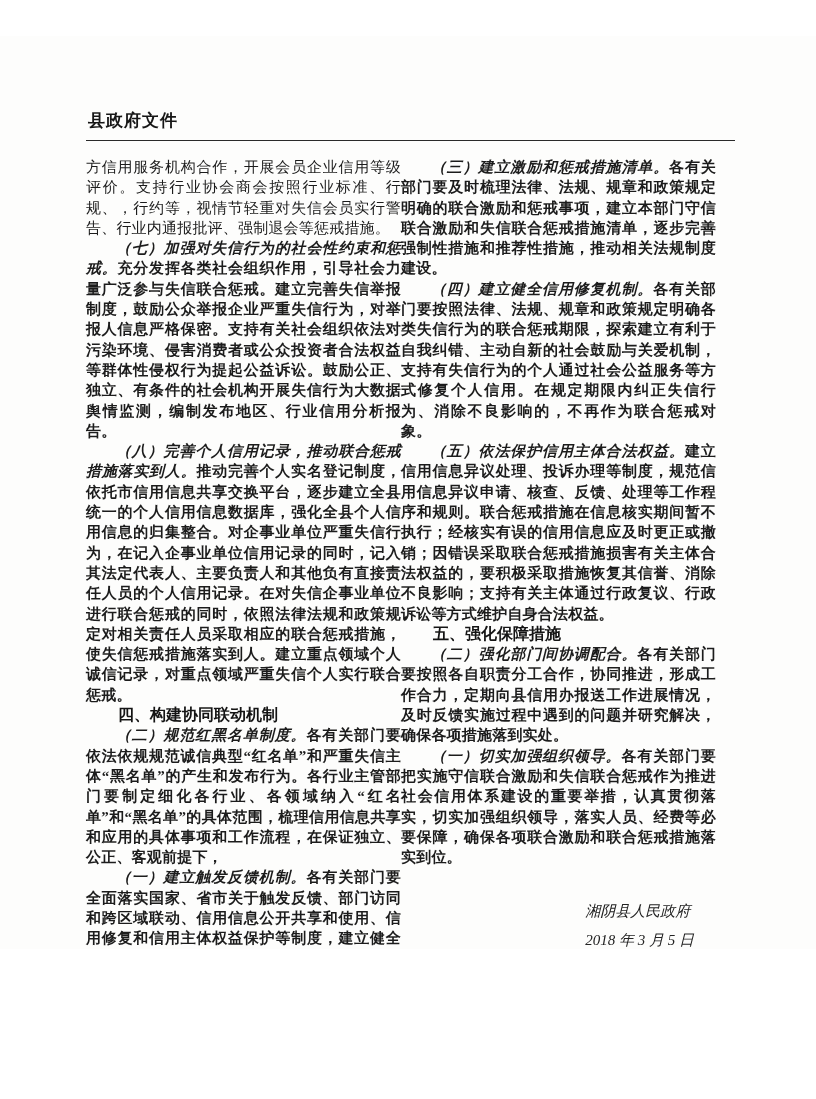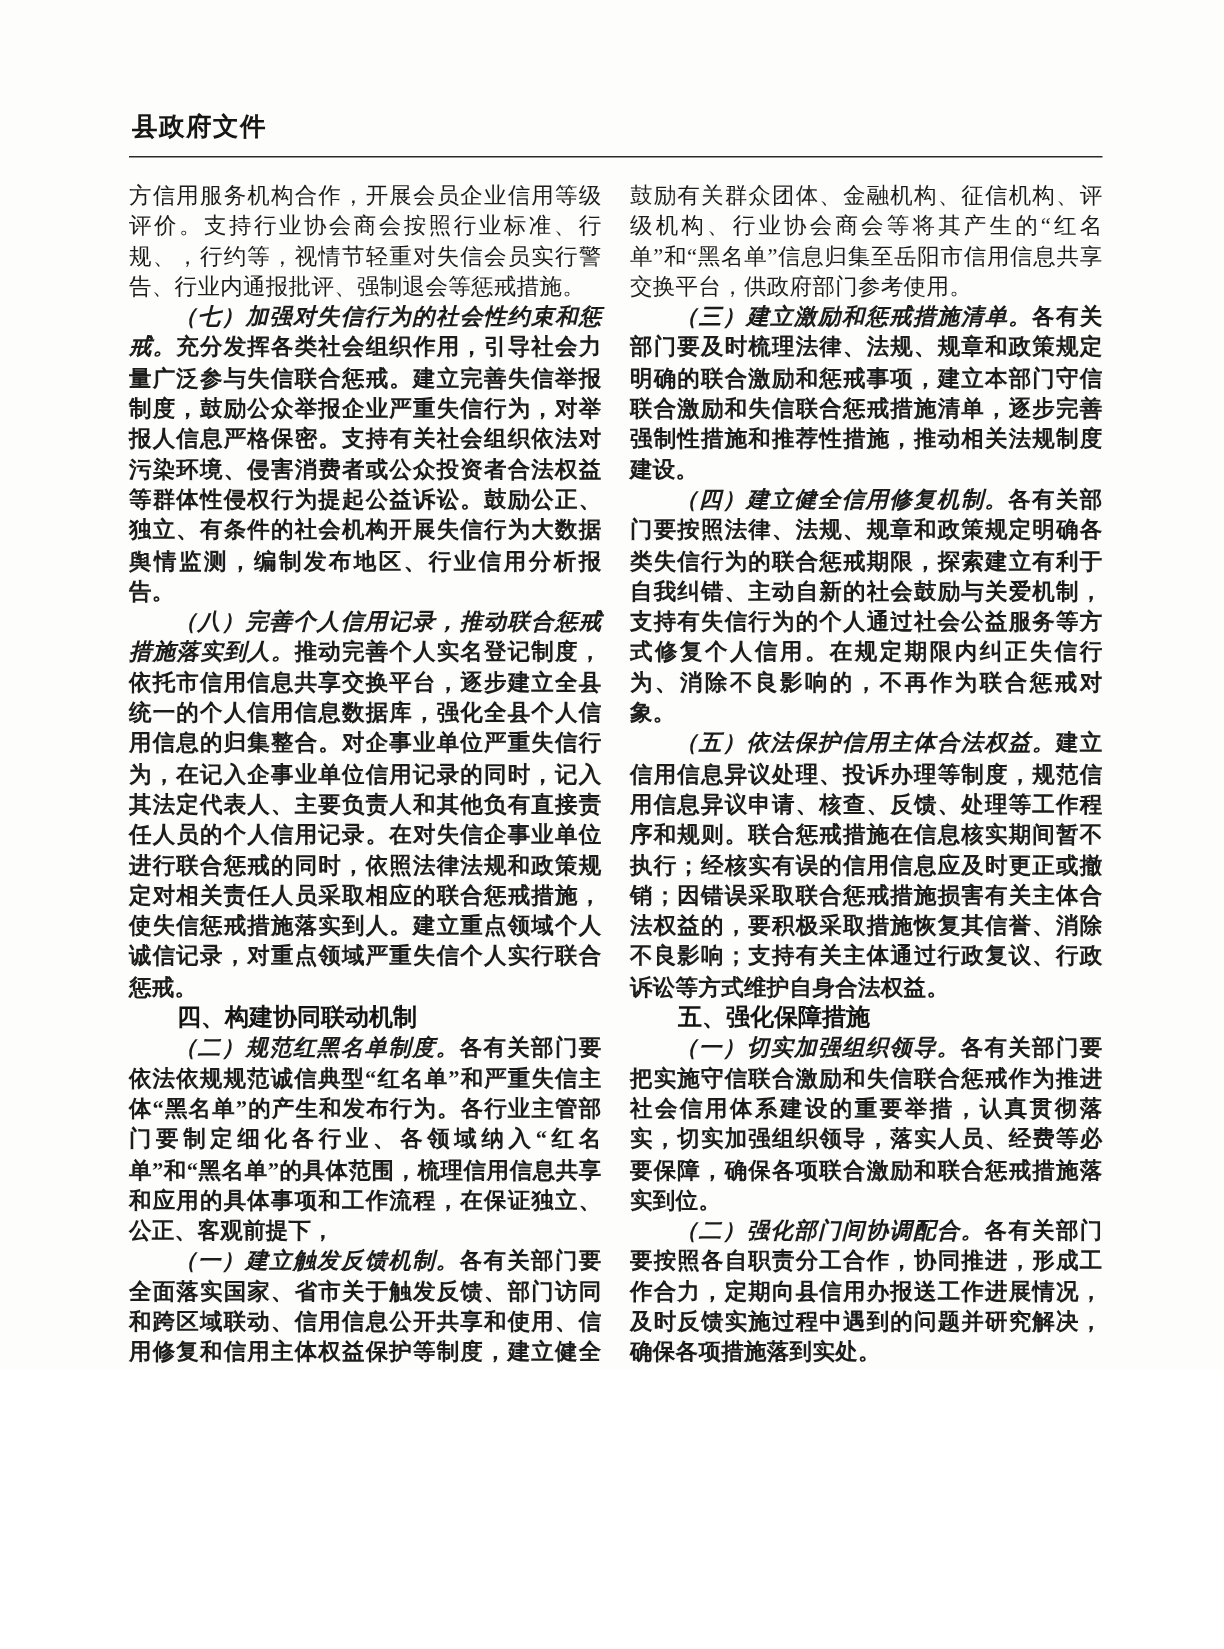--- a/index.html
+++ b/index.html
@@ -4,20 +4,21 @@
 <style>
   html, body { margin: 0; padding: 0; }
   .page {
     position: relative;
     width: 816px;
     height: 913px;
     background: #fdfdfc;
     font-family: "Liberation Serif", serif;
     color: #1c1c1c;
     overflow: hidden;
+    margin-top: 36px;
   }
   .doc-header {
     position: absolute;
     left: 88px;
     top: 73px;
     font-family: "Liberation Sans", sans-serif;
     font-weight: bold;
     font-size: 17px;
     letter-spacing: 1px;
     color: #161616;
@@ -29,21 +30,20 @@
     width: 649px;
     height: 1px;
     background: #2a2a2a;
   }
   .columns {
     position: absolute;
     left: 86px;
     top: 121px;
     width: 649px;
     display: flex;
-    gap: 19px;
   }
   .column { width: 315px; }
   p.body {
     margin: 0;
     font-size: 15px;
     line-height: 20.3px;
     text-align: justify;
     text-justify: inter-character;
     letter-spacing: 0.2px;
   }
@@ -93,27 +93,26 @@
     <div class="column">
       <p class="body"><span>方信用服务机构合作，开展会员企业信用等级评价。支持行业协会商会按照行业标准、行规、，行约等，视情节轻重对失信会员实行警告、行业内通报批评、强制退会等惩戒措施。</span></p>
       <p class="body indent"><span class="lead">（七）加强对失信行为的社会性约束和惩戒。</span><span>充分发挥各类社会组织作用，引导社会力量广泛参与失信联合惩戒。建立完善失信举报制度，鼓励公众举报企业严重失信行为，对举报人信息严格保密。支持有关社会组织依法对污染环境、侵害消费者或公众投资者合法权益等群体性侵权行为提起公益诉讼。鼓励公正、独立、有条件的社会机构开展失信行为大数据舆情监测，编制发布地区、行业信用分析报告。</span></p>
       <p class="body indent"><span class="lead">（八）完善个人信用记录，推动联合惩戒措施落实到人。</span><span>推动完善个人实名登记制度，依托市信用信息共享交换平台，逐步建立全县统一的个人信用信息数据库，强化全县个人信用信息的归集整合。对企事业单位严重失信行为，在记入企事业单位信用记录的同时，记入其法定代表人、主要负责人和其他负有直接责任人员的个人信用记录。在对失信企事业单位进行联合惩戒的同时，依照法律法规和政策规定对相关责任人员采取相应的联合惩戒措施，使失信惩戒措施落实到人。建立重点领域个人诚信记录，对重点领域严重失信个人实行联合惩戒。</span></p>
       <h3 class="section-heading">四、构建协同联动机制</h3>
       <p class="body indent"><span class="lead">（二）规范红黑名单制度。</span><span>各有关部门要依法依规规范诚信典型“红名单”和严重失信主体“黑名单”的产生和发布行为。各行业主管部门要制定细化各行业、各领域纳入“红名单”和“黑名单”的具体范围，梳理信用信息共享和应用的具体事项和工作流程，在保证独立、公正、客观前提下，</span></p>
       <p class="body indent"><span class="lead">（一）建立触发反馈机制。</span><span>各有关部门要全面落实国家、省市关于触发反馈、部门访同和跨区域联动、信用信息公开共享和使用、信用修复和信用主体权益保护等制度，建立健全信用体系建设合作机制，进一步细化任务、明确责任，促进信用信息共享和信用评价结果互认，努力实现信用信息全面覆盖、奖惩机制无缝衔接。</span></p>
     </div>
 
     <div class="column">
-      <p class="body"><span>鼓励有关群众团体、金融机构、征信机构、评级机构、行业协会商会等将其产生的“红名单”和“黑名单”信息归集至岳阳市信用信息共享交换平台，供政府部门参考使用。</span></p>
       <p class="body indent"><span class="lead">（三）建立激励和惩戒措施清单。</span><span>各有关部门要及时梳理法律、法规、规章和政策规定明确的联合激励和惩戒事项，建立本部门守信联合激励和失信联合惩戒措施清单，逐步完善强制性措施和推荐性措施，推动相关法规制度建设。</span></p>
       <p class="body indent"><span class="lead">（四）建立健全信用修复机制。</span><span>各有关部门要按照法律、法规、规章和政策规定明确各类失信行为的联合惩戒期限，探索建立有利于自我纠错、主动自新的社会鼓励与关爱机制，支持有失信行为的个人通过社会公益服务等方式修复个人信用。在规定期限内纠正失信行为、消除不良影响的，不再作为联合惩戒对象。</span></p>
       <p class="body indent"><span class="lead">（五）依法保护信用主体合法权益。</span><span>建立信用信息异议处理、投诉办理等制度，规范信用信息异议申请、核查、反馈、处理等工作程序和规则。联合惩戒措施在信息核实期间暂不执行；经核实有误的信用信息应及时更正或撤销；因错误采取联合惩戒措施损害有关主体合法权益的，要积极采取措施恢复其信誉、消除不良影响；支持有关主体通过行政复议、行政诉讼等方式维护自身合法权益。</span></p>
       <h3 class="section-heading">五、强化保障措施</h3>
+      <p class="body indent"><span class="lead">（二）强化部门间协调配合。</span><span>各有关部门要按照各自职责分工合作，协同推进，形成工作合力，定期向县信用办报送工作进展情况，及时反馈实施过程中遇到的问题并研究解决，确保各项措施落到实处。</span></p>
       <p class="body indent"><span class="lead">（一）切实加强组织领导。</span><span>各有关部门要把实施守信联合激励和失信联合惩戒作为推进社会信用体系建设的重要举措，认真贯彻落实，切实加强组织领导，落实人员、经费等必要保障，确保各项联合激励和联合惩戒措施落实到位。</span></p>
-      <p class="body indent"><span class="lead">（二）强化部门间协调配合。</span><span>各有关部门要按照各自职责分工合作，协同推进，形成工作合力，定期向县信用办报送工作进展情况，及时反馈实施过程中遇到的问题并研究解决，确保各项措施落到实处。</span></p>
 
       <div class="signature">
         <div class="signature-inner">
           <div>湘阴县人民政府</div>
           <div>2018 年 3 月 5 日</div>
         </div>
       </div>
     </div>
 
   </div>

